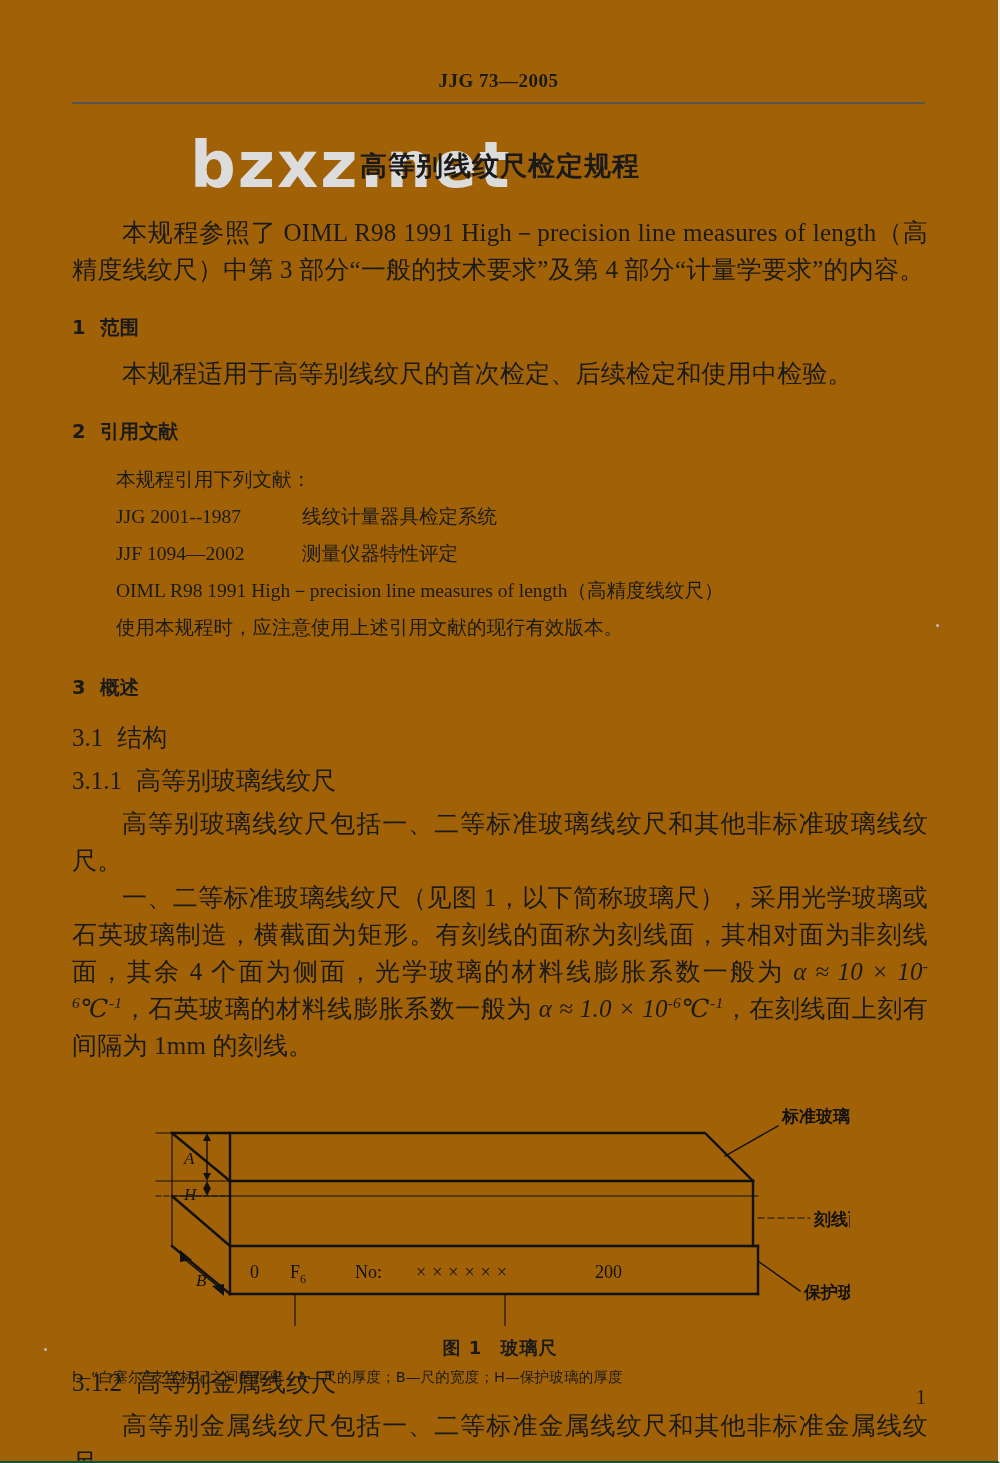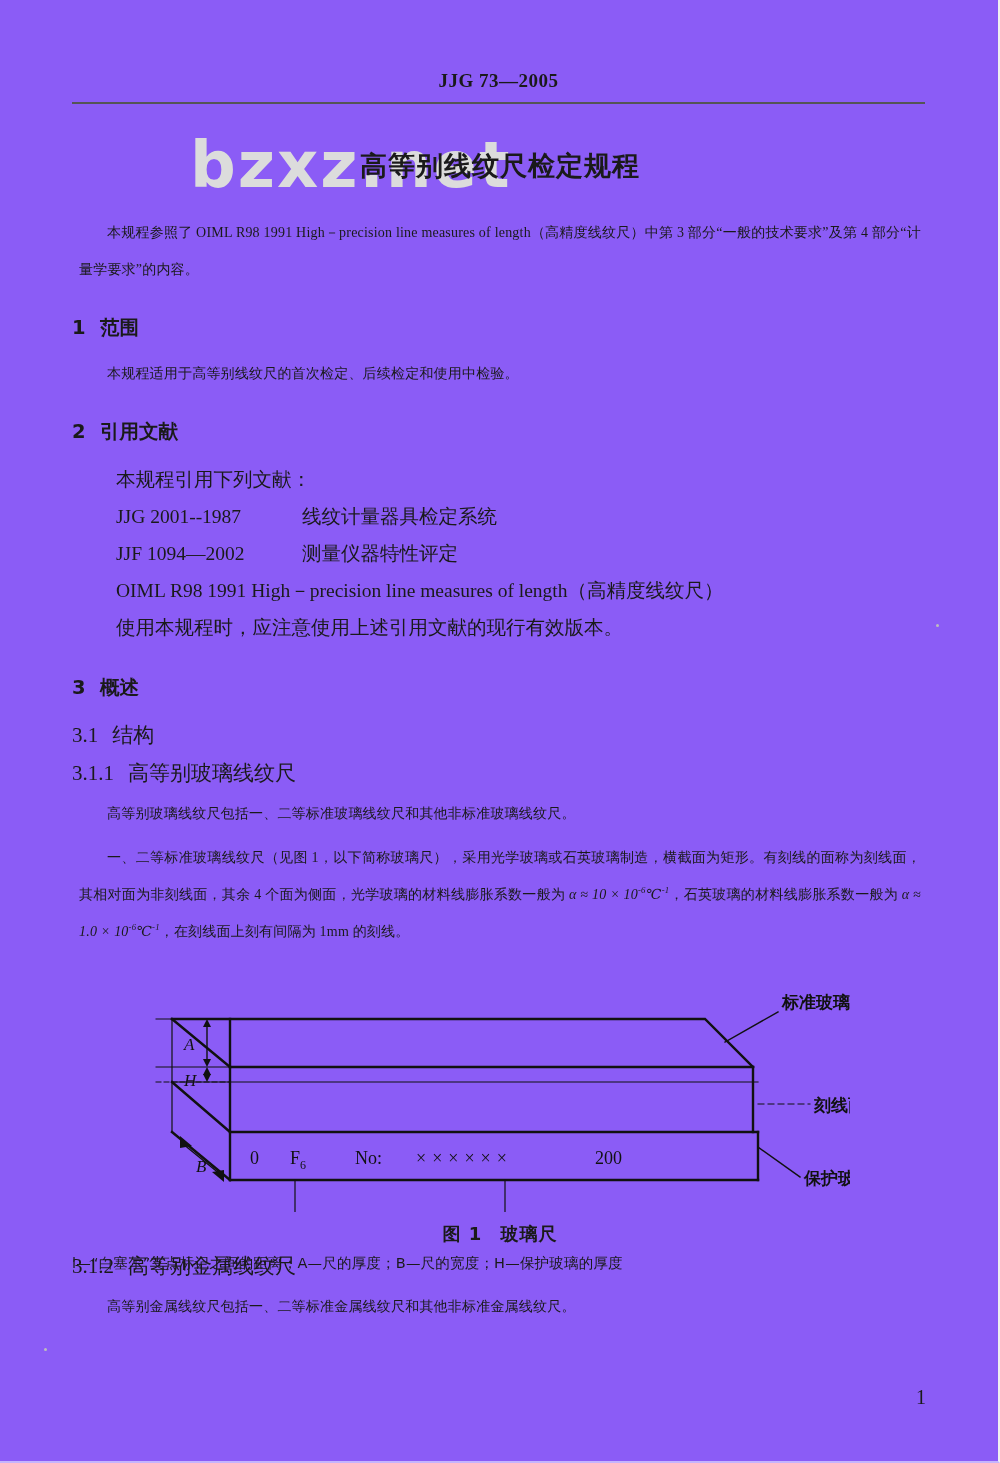--- a/index.html
+++ b/index.html
@@ -8,25 +8,25 @@
     background: #ffffff;
   }
   body {
     font-family: "Liberation Serif", "DejaVu Serif", serif;
     color: #1a1a1a;
   }
   #page {
     position: relative;
     width: 1000px;
     height: 1463px;
-    background: #8b5cf6;
+    background: #a16207;
     overflow: hidden;
     box-sizing: border-box;
     border-right: 2px solid #f0f0f0;
-    border-bottom: 2px solid #c4b5fd;
+    border-bottom: 2px solid #14532d;
   }
 
   
   #header {
     position: absolute;
     left: 72px;
     top: 70px;
     width: 853px;
     text-align: center;
   }
@@ -74,22 +74,22 @@
     text-align: center;
     font-family: "DejaVu Sans", "Liberation Sans", sans-serif;
     font-weight: bold;
     font-size: 27px;
     letter-spacing: 1px;
     position: relative;
     z-index: 3;
   }
 
   p.para {
-    margin: 7px;
-    font-size: 14px;
+    margin: 0;
+    font-size: 25px;
     line-height: 37px;
     text-align: justify;
     text-justify: inter-ideograph;
     letter-spacing: 0.2px;
   }
   p.indent { text-indent: 2em; }
 
   .blk-intro { margin-top: 30px; }
 
   h2.sec {
@@ -97,21 +97,21 @@
     font-family: "DejaVu Sans", "Liberation Sans", sans-serif;
     font-weight: bold;
     font-size: 19.5px;
   }
   h2.sec .num { display: inline-block; min-width: 28px; }
 
   h3.subsec {
     margin: 20px 0 0 0;
     font-family: "Liberation Serif", "DejaVu Serif", serif;
     font-weight: normal;
-    font-size: 21px;
+    font-size: 25px;
   }
   h3.subsec .num { display: inline-block; margin-right: 14px; }
 
   .ref-block { margin-top: 16px; padding-left: 44px; }
   .ref-line {
     font-size: 19.5px;
     line-height: 37px;
     white-space: nowrap;
   }
   .ref-line .code { display: inline-block; min-width: 186px; }

